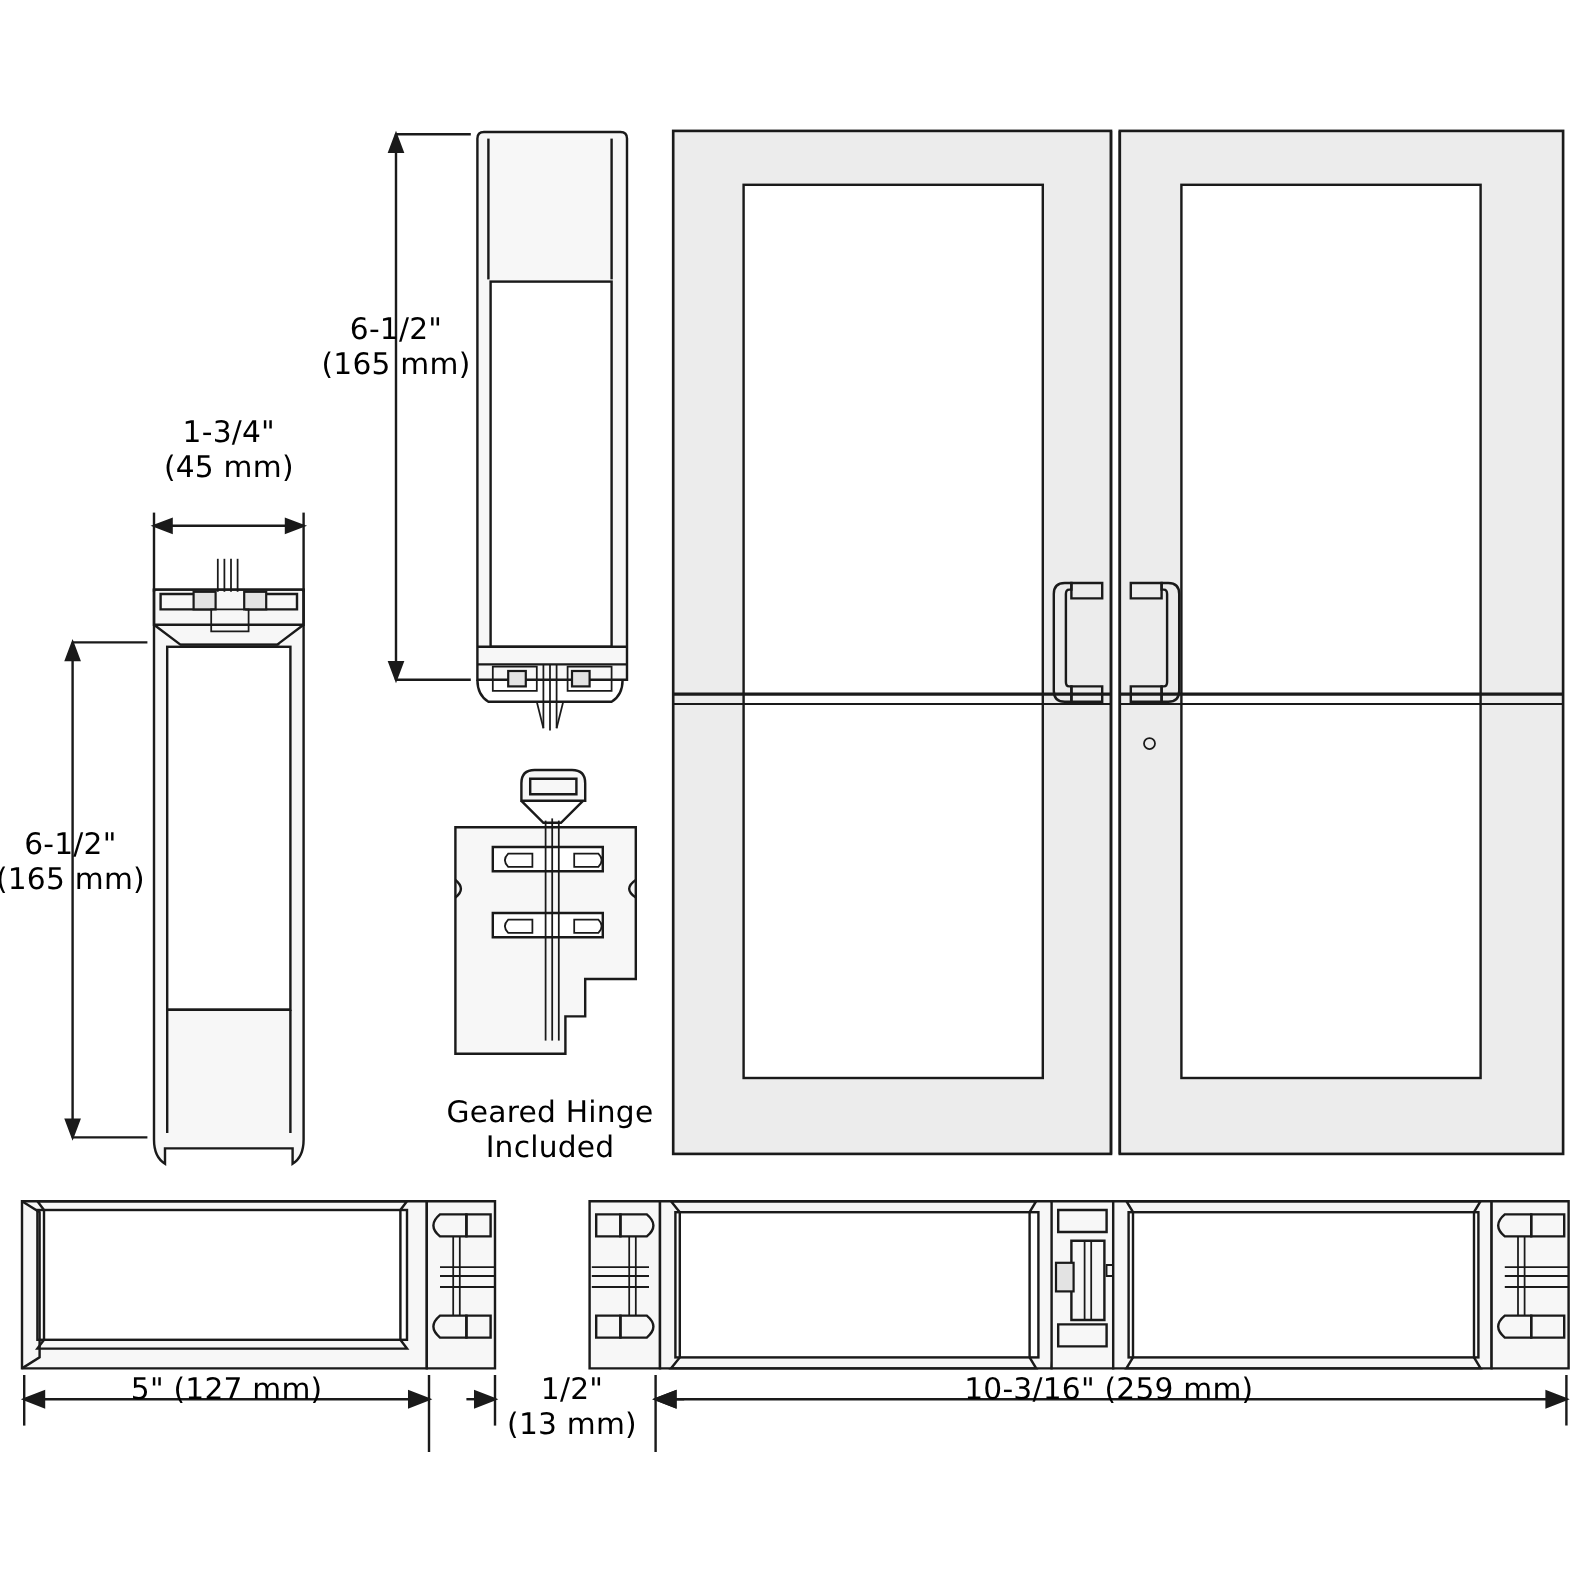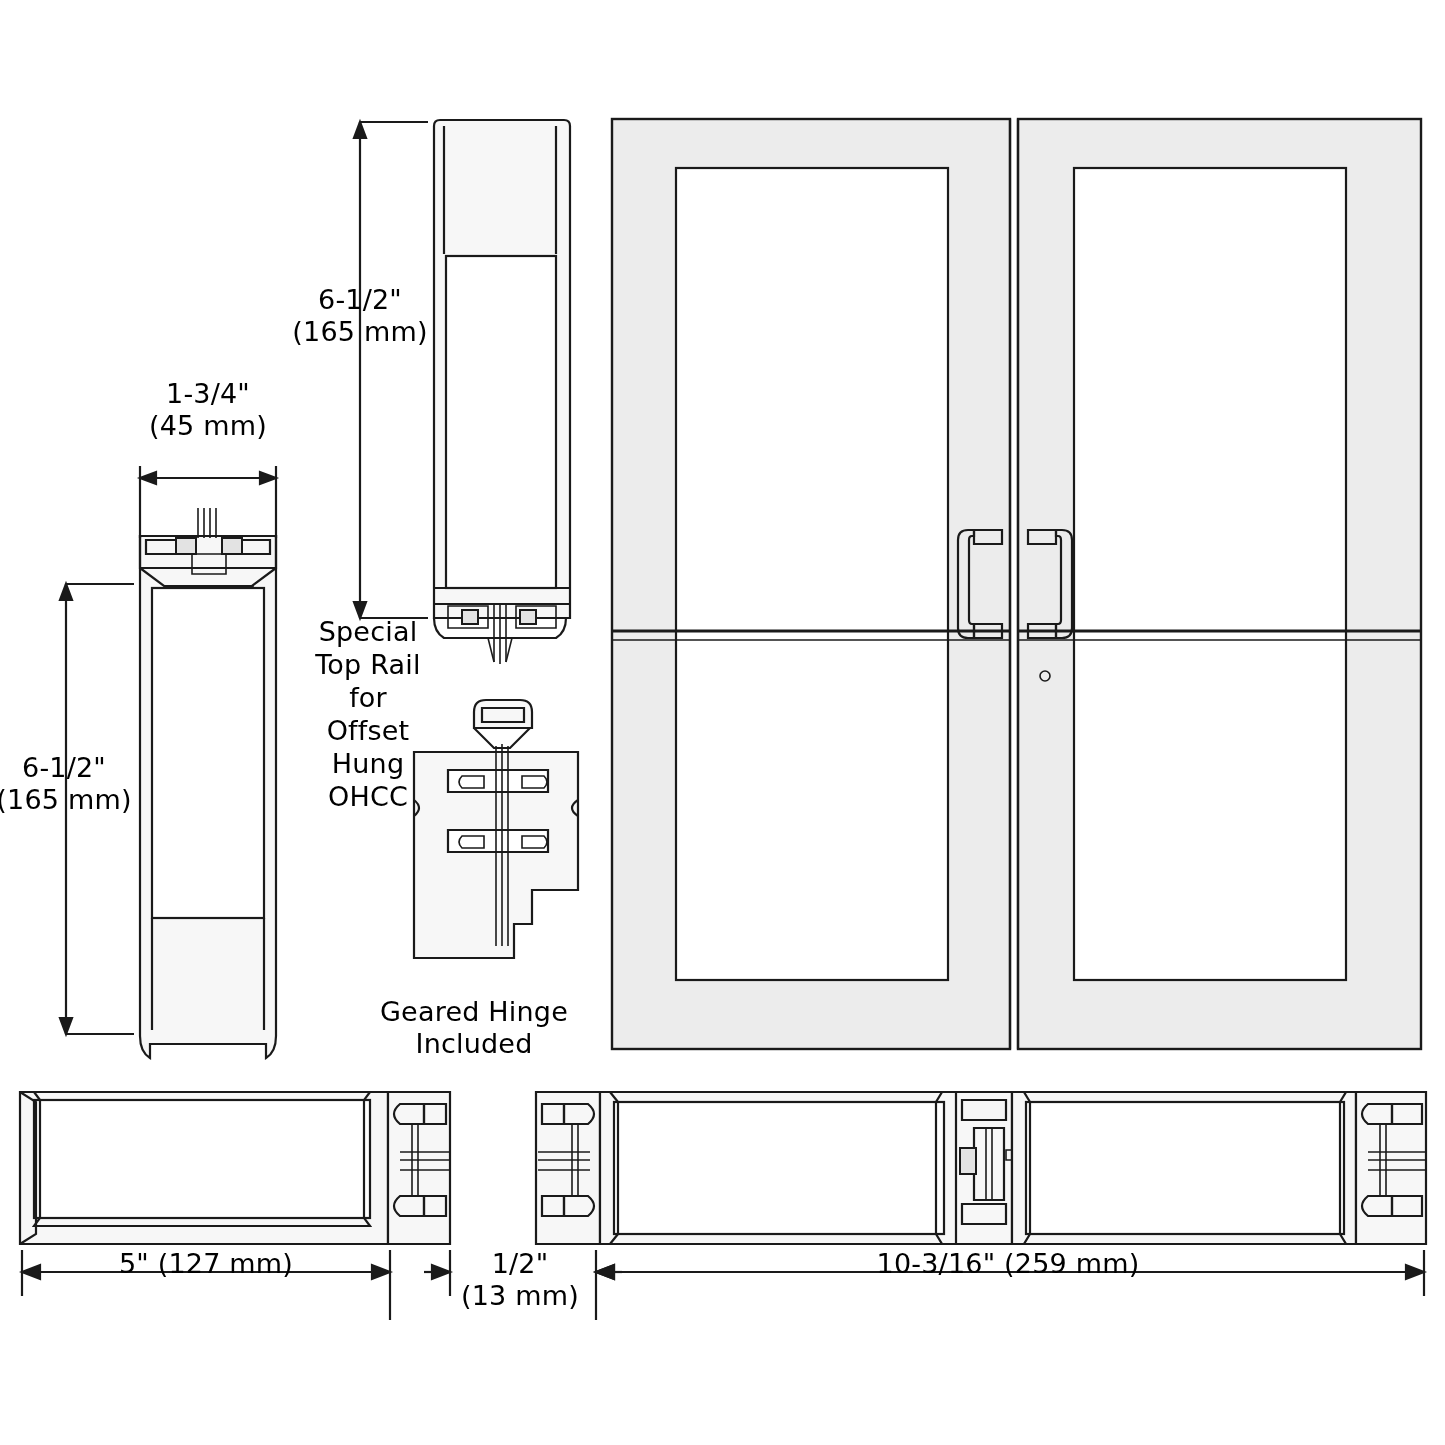--- a/index.html
+++ b/index.html
@@ -253,28 +253,22 @@
 
   <div class="label" style="left:236px; top:284px; width:248px;">6-1/2"
 (165 mm)</div>
 
   <div class="label" style="left:86px; top:378px; width:244px;">1-3/4"
 (45 mm)</div>
 
   <div class="label" style="left:-60px; top:752px; width:248px;">6-1/2"
 (165 mm)</div>
 
-  <div class="label" style="left:278px; top:616px; width:180px; line-height:1.22;">Special
-Top Rail
-for
-Offset
-Hung
-OHCC</div>
-
-  <div class="label" style="left:364px; top:996px; width:220px;">Geared Hinge
+
+  <div class="label" style="left:390px; top:996px; width:220px;">Geared Hinge
 Included</div>
 
   <div class="label" style="left:96px; top:1248px; width:220px;">5" (127 mm)</div>
 
   <div class="label" style="left:424px; top:1248px; width:192px;">1/2"
 (13 mm)</div>
 
   <div class="label" style="left:810px; top:1248px; width:396px;">10-3/16" (259 mm)</div>
 
 </div>

